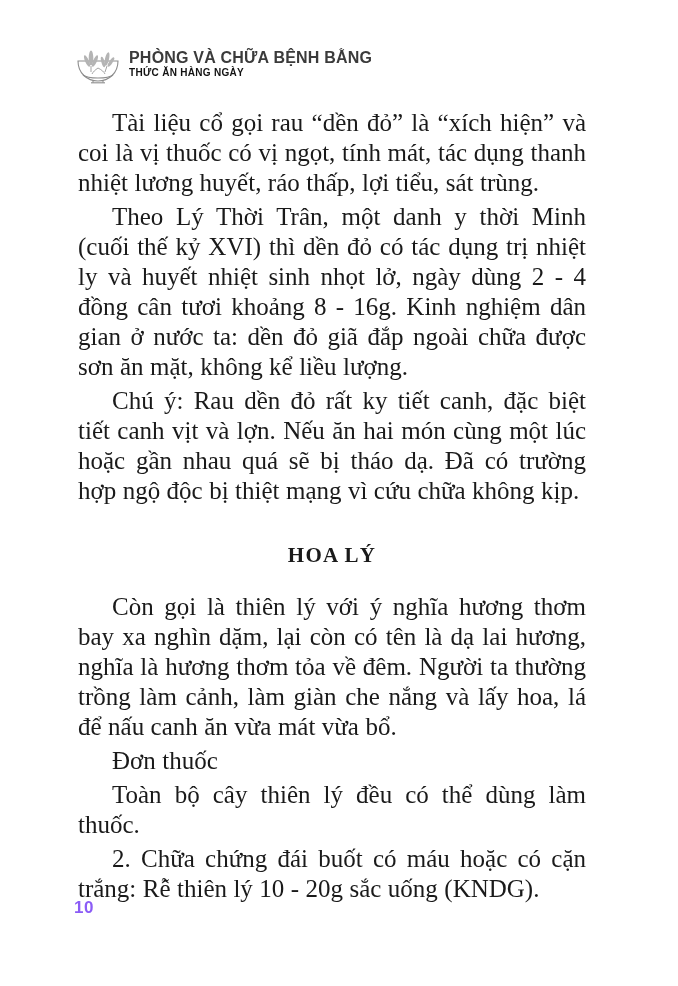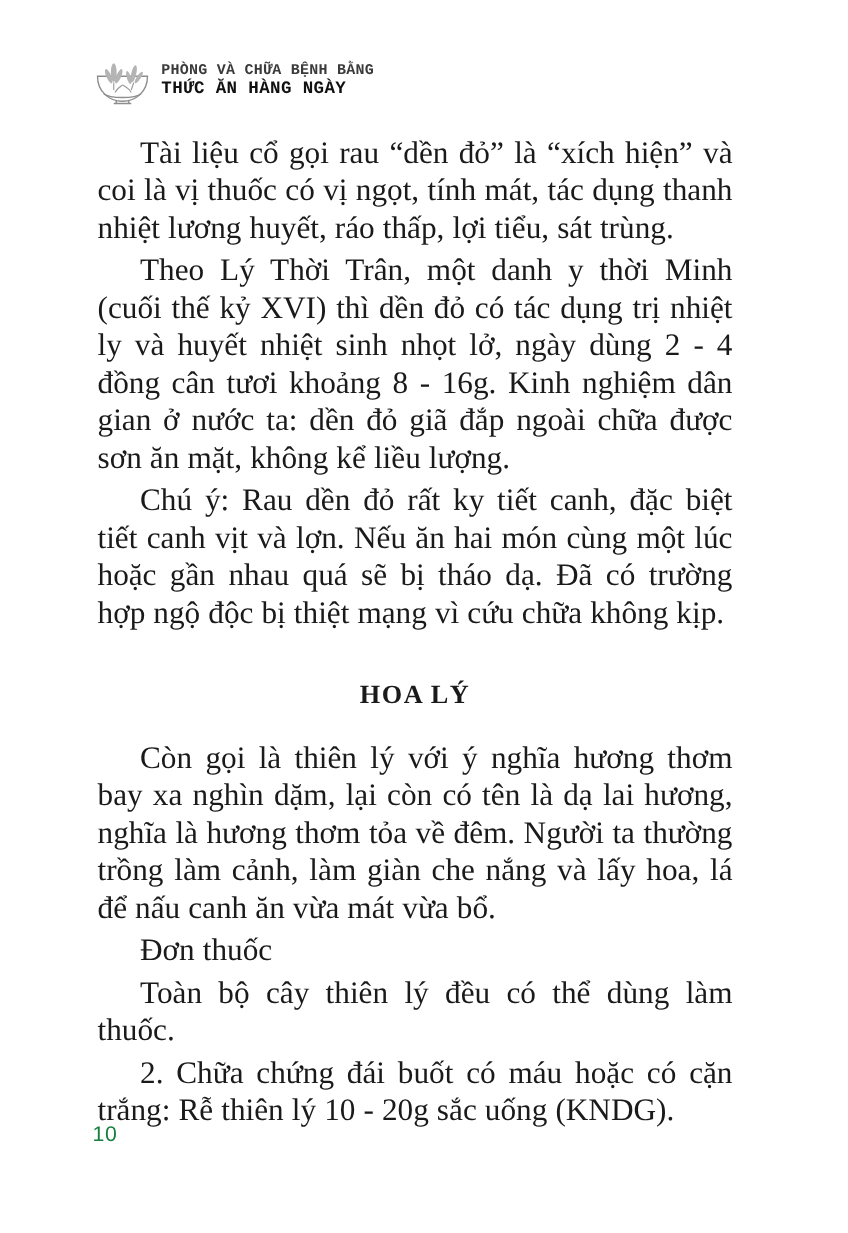--- a/index.html
+++ b/index.html
@@ -37,31 +37,31 @@
     flex: 0 0 auto;
     display: block;
   }
   .header-titles {
     display: flex;
     flex-direction: column;
     justify-content: center;
     line-height: 1;
   }
   .header-line1 {
-    font-family: Liberation Mono, monospace;
-    font-size: 12px;
+    font-family: Liberation Sans, sans-serif;
+    font-size: 16px;
     font-weight: bold;
     letter-spacing: 0.2px;
     color: #3b3b3b;
     margin-bottom: 2px;
     white-space: nowrap;
   }
   .header-line2 {
-    font-family: Liberation Mono, monospace;
-    font-size: 14px;
+    font-family: Liberation Sans, sans-serif;
+    font-size: 10px;
     font-weight: bold;
     letter-spacing: 0.3px;
     color: #111111;
     white-space: nowrap;
   }
 
   
   .content {
     position: absolute;
     left: 78px;
@@ -93,22 +93,22 @@
   .heading-gap-before { height: 34px; }
   .heading-gap-after  { height: 22px; }
 
   
   .folio {
     position: absolute;
     left: 74px;
     top: 898px;
     font-family: "Liberation Sans", "DejaVu Sans", sans-serif;
     font-size: 17px;
-    font-weight: normal;
-    color: #15803d;
+    font-weight: bold;
+    color: #8b5cf6;
     letter-spacing: 0.5px;
   }
 </style>
 </head>
 <body>
 
 <div class="page">
 
   <div class="running-header">
     <svg class="header-logo" viewBox="0 0 48 40">

